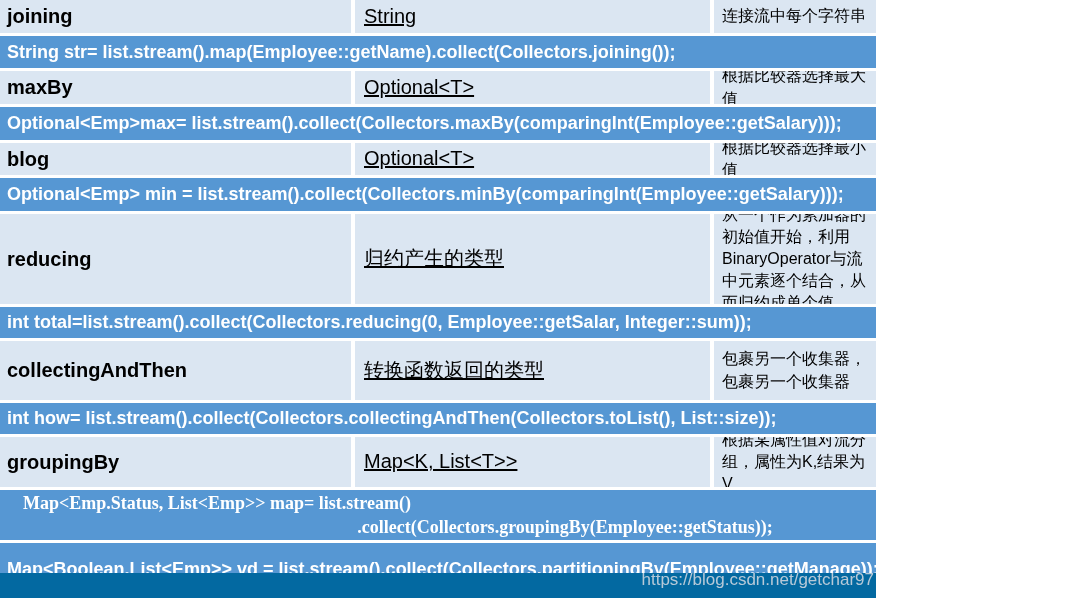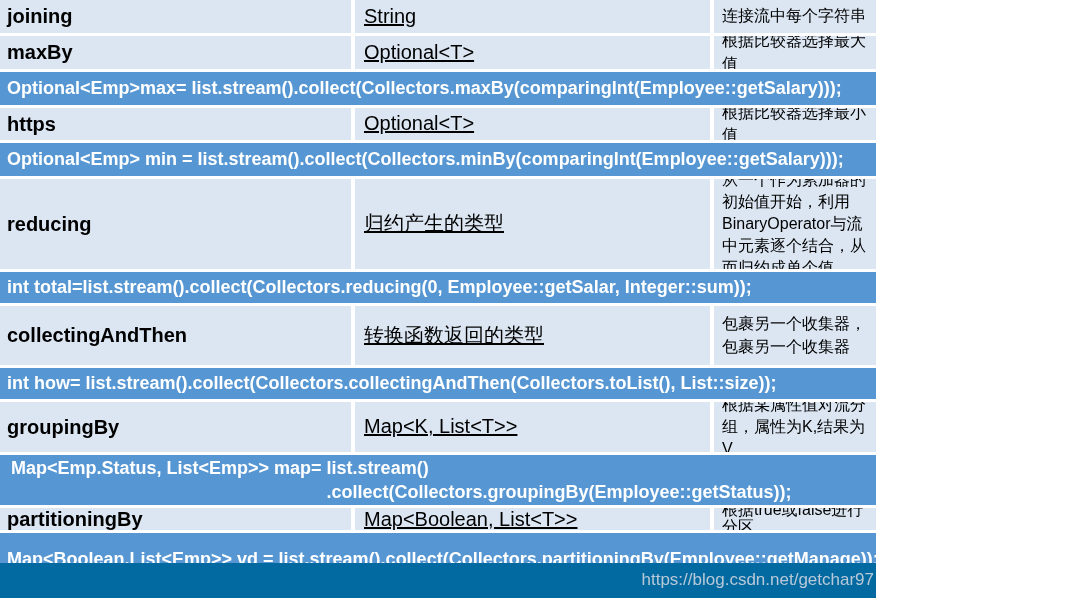--- a/index.html
+++ b/index.html
@@ -61,21 +61,22 @@
     font-size: 18px;
     white-space: nowrap;
     padding-left: 7px;
     overflow: hidden;
   }
   .crow.multi {
     flex-direction: column;
     align-items: stretch;
     justify-content: center;
     line-height: 24px;
-    padding-left: 4px;
+    padding-left: 16px;
+    font-family: Liberation Serif, serif;
   }
   .crow.multi .ln1 { padding-left: 7px; }
   .crow.multi .ln2 { padding-left: 238px; text-align: center; }
   .crow.last { border-bottom: none; align-items: flex-start; padding-top: 16px; }
   #watermark {
     position: absolute;
     right: 2px;
     bottom: 8px;
     font-size: 17px;
     color: rgba(215, 218, 226, 0.85);
@@ -92,39 +93,42 @@
     <div class="cell c1">
         <span>joining</span>
       </div>
     <div class="cell c2">
         <span>String</span>
       </div>
     <div class="cell c3">
         <span>连接流中每个字符串</span>
       </div>
   </div>
+  <div class="crow" style="height:35px">
+    <span>String str= list.stream().map(Employee::getName).collect(Collectors.joining());</span>
+  </div>
 
   <div class="trow" style="height:36px">
     <div class="cell c1">
         <span>maxBy</span>
       </div>
     <div class="cell c2">
         <span>Optional&lt;T&gt;</span>
       </div>
     <div class="cell c3">
         <span>根据比较器选择最大值</span>
       </div>
   </div>
   <div class="crow" style="height:36px">
     <span>Optional&lt;Emp&gt;max= list.stream().collect(Collectors.maxBy(comparingInt(Employee::getSalary)));</span>
   </div>
 
   <div class="trow" style="height:35px">
     <div class="cell c1">
-        <span>https</span>
+        <span>blog</span>
       </div>
     <div class="cell c2">
         <span>Optional&lt;T&gt;</span>
       </div>
     <div class="cell c3">
         <span>根据比较器选择最小值</span>
       </div>
   </div>
   <div class="crow" style="height:36px">
     <span>Optional&lt;Emp&gt; min = list.stream().collect(Collectors.minBy(comparingInt(Employee::getSalary)));</span>
@@ -169,29 +173,18 @@
       </div>
     <div class="cell c3">
         <span>根据某属性值对流分组，属性为K,结果为V</span>
       </div>
   </div>
   <div class="crow multi" style="height:53px">
     <div class="ln1">Map&lt;Emp.Status, List&lt;Emp&gt;&gt; map= list.stream()</div>
     <div class="ln2">.collect(Collectors.groupingBy(Employee::getStatus));</div>
   </div>
 
-  <div class="trow tight" style="height:25px">
-    <div class="cell c1">
-        <span>partitioningBy</span>
-      </div>
-    <div class="cell c2">
-        <span>Map&lt;Boolean, List&lt;T&gt;&gt;</span>
-      </div>
-    <div class="cell c3">
-        <span>根据true或false进行分区</span>
-      </div>
-  </div>
   <div class="crow last" style="height:30px">
     <span>Map&lt;Boolean,List&lt;Emp&gt;&gt; vd = list.stream().collect(Collectors.partitioningBy(Employee::getManage));</span>
   </div>
 
   <div id="watermark">https://blog.csdn.net/getchar97</div>
 </div>
 
 </body></html>

